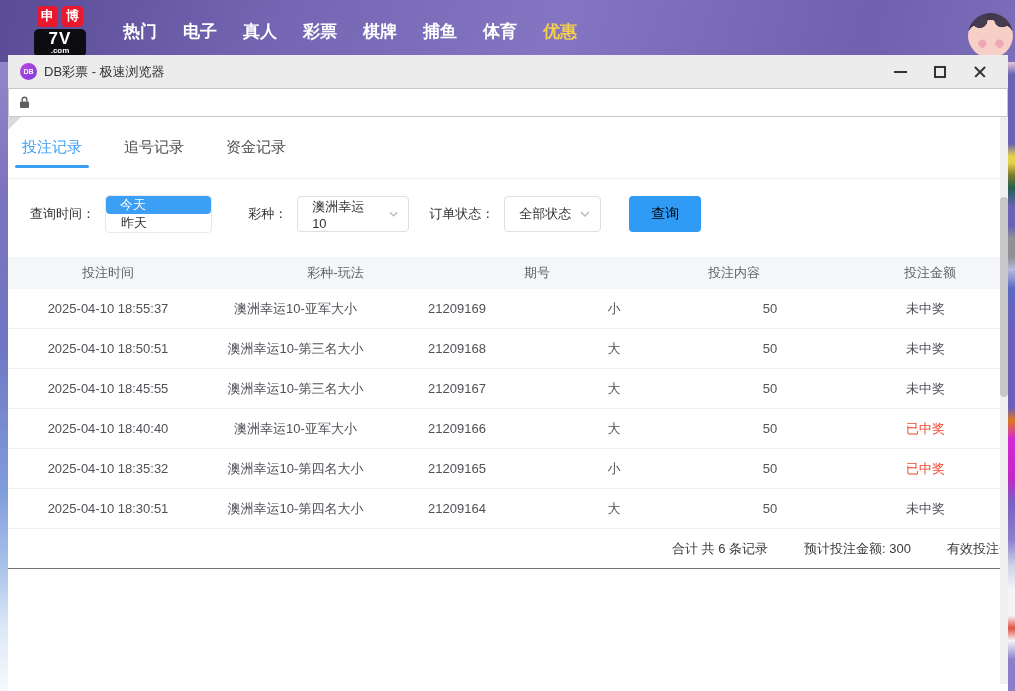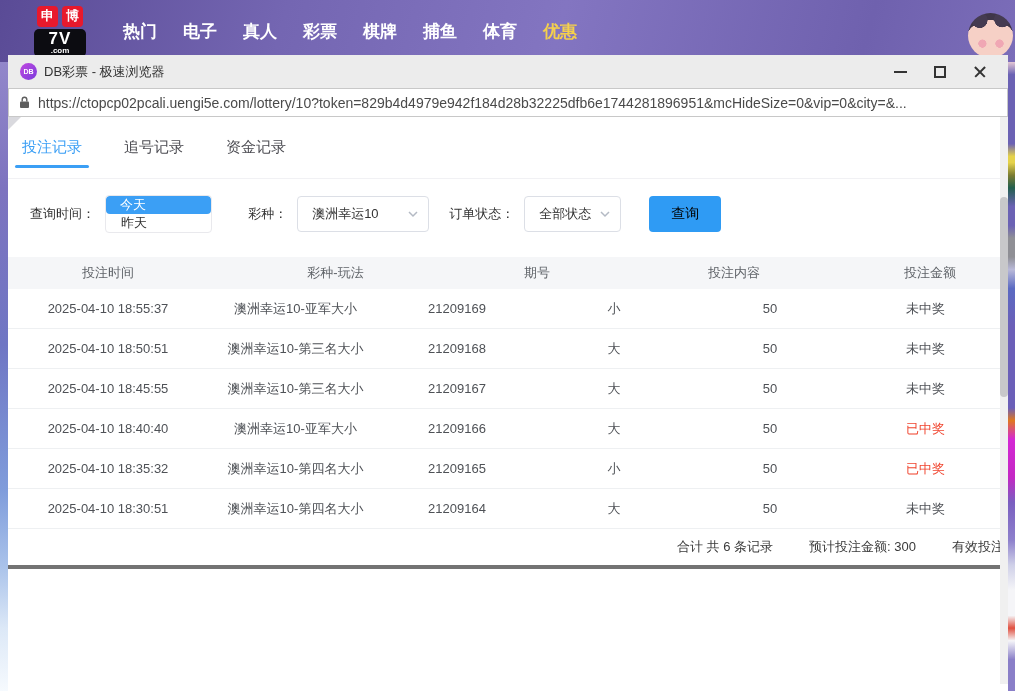--- a/index.html
+++ b/index.html
@@ -73,36 +73,36 @@
   
   .filter-row { display:flex; align-items:center; margin:16px 0 0 22px; font-size:13px; color:#333; }
   .f-label { margin-right:10px; }
   .time-group { display:flex; border:1px solid #e9e9ed; border-radius:4px; height:38px; align-items:stretch; overflow:hidden;flex-direction:column; }
   .topt { position:relative; padding:0 15px; display:flex; align-items:center; font-size:13px; color:#333; cursor:pointer; }
   .topt + .topt::before { content:''; position:absolute; left:0; top:12px; bottom:12px; width:1px; background:#e3e3e8; }
   .topt.active { background:#3b9ff5; color:#fff; border-radius:4px; padding:0 14px; }
   .topt.active + .topt::before { display:none; }
   .sel { height:36px; border:1px solid #dcdfe6; border-radius:4px; display:flex; align-items:center;
     justify-content:space-between; padding:0 10px 0 14px; font-size:13px; color:#333; cursor:pointer; background:#fff; }
-  .sel-lottery { width:132px; margin-right:0;gap:16px; }
+  .sel-lottery { width:112px; margin-right:0;gap:16px; }
   .sel-status { width:97px; }
   .search-btn { width:72px; height:36px; margin-left:28px; background:#2f9bf4; color:#000000; font-size:14px;
     border:none; border-radius:4px; cursor:pointer; }
 
   
   .tbl { margin-top:24px; }
   .trow { display:flex; align-items:center; height:40px; font-size:13px; color:#4e5156; border-bottom:1px solid #eef0f2; }
   .thead { background:#f5f6f8; height:32px; color:#5f6368; border-bottom:none;gap:40px; }
   .tcell { text-align:center; }
   .c1{width:20%;} .c2{width:17.5%;} .c3{width:14.8%;} .c4{width:16.6%;} .c5{width:14.6%;} .c6{width:16.5%;}
   .status.won { color:#f0452f; }
 
   
   .tfoot { display:flex; justify-content:flex-end; align-items:center; gap:36px; height:40px;
-    font-size:13px; color:#3a3a3a; border-bottom:4px solid #737373; padding-right:3px; }
+    font-size:13px; color:#3a3a3a; border-bottom:1px solid #737373; padding-right:8px; }
   .tfoot .clip { margin-right:-12px; }
 
   
   .scrollbar { position:absolute; right:0; top:62px; width:8px; height:567px; background:#f0f0f0; }
   .scroll-thumb { position:absolute; top:80px; left:0; width:8px; height:200px; background:#c8c8ca; border-radius:4px; cursor:pointer; }
 </style>
 </head>
 <body>
 
 <div class="navbar">
@@ -159,21 +159,20 @@
     </div>
   </div>
 
   <div class="urlbar">
     <span class="lock">
       <svg width="11" height="13" viewBox="0 0 11 13">
           <rect x="1" y="5.5" width="9" height="6.5" rx="1" fill="#5e5e5e"></rect>
           <path d="M3.2 5.5V3.6a2.3 2.3 0 0 1 4.6 0v1.9" stroke="#5e5e5e" stroke-width="1.4" fill="none"></path>
         </svg>
     </span>
-    <span class="url-text">https://ctopcp02pcali.uengi5e.com/lottery/10?token=829b4d4979e942f184d28b32225dfb6e1744281896951&amp;mcHideSize=0&amp;vip=0&amp;city=&amp;...</span>
   </div>
 
   <div class="content">
     <div class="corner-fold"></div>
 
     <div class="tabs-row">
 
         <div class="tab active">投注记录</div>
 
         <div class="tab">追号记录</div>

